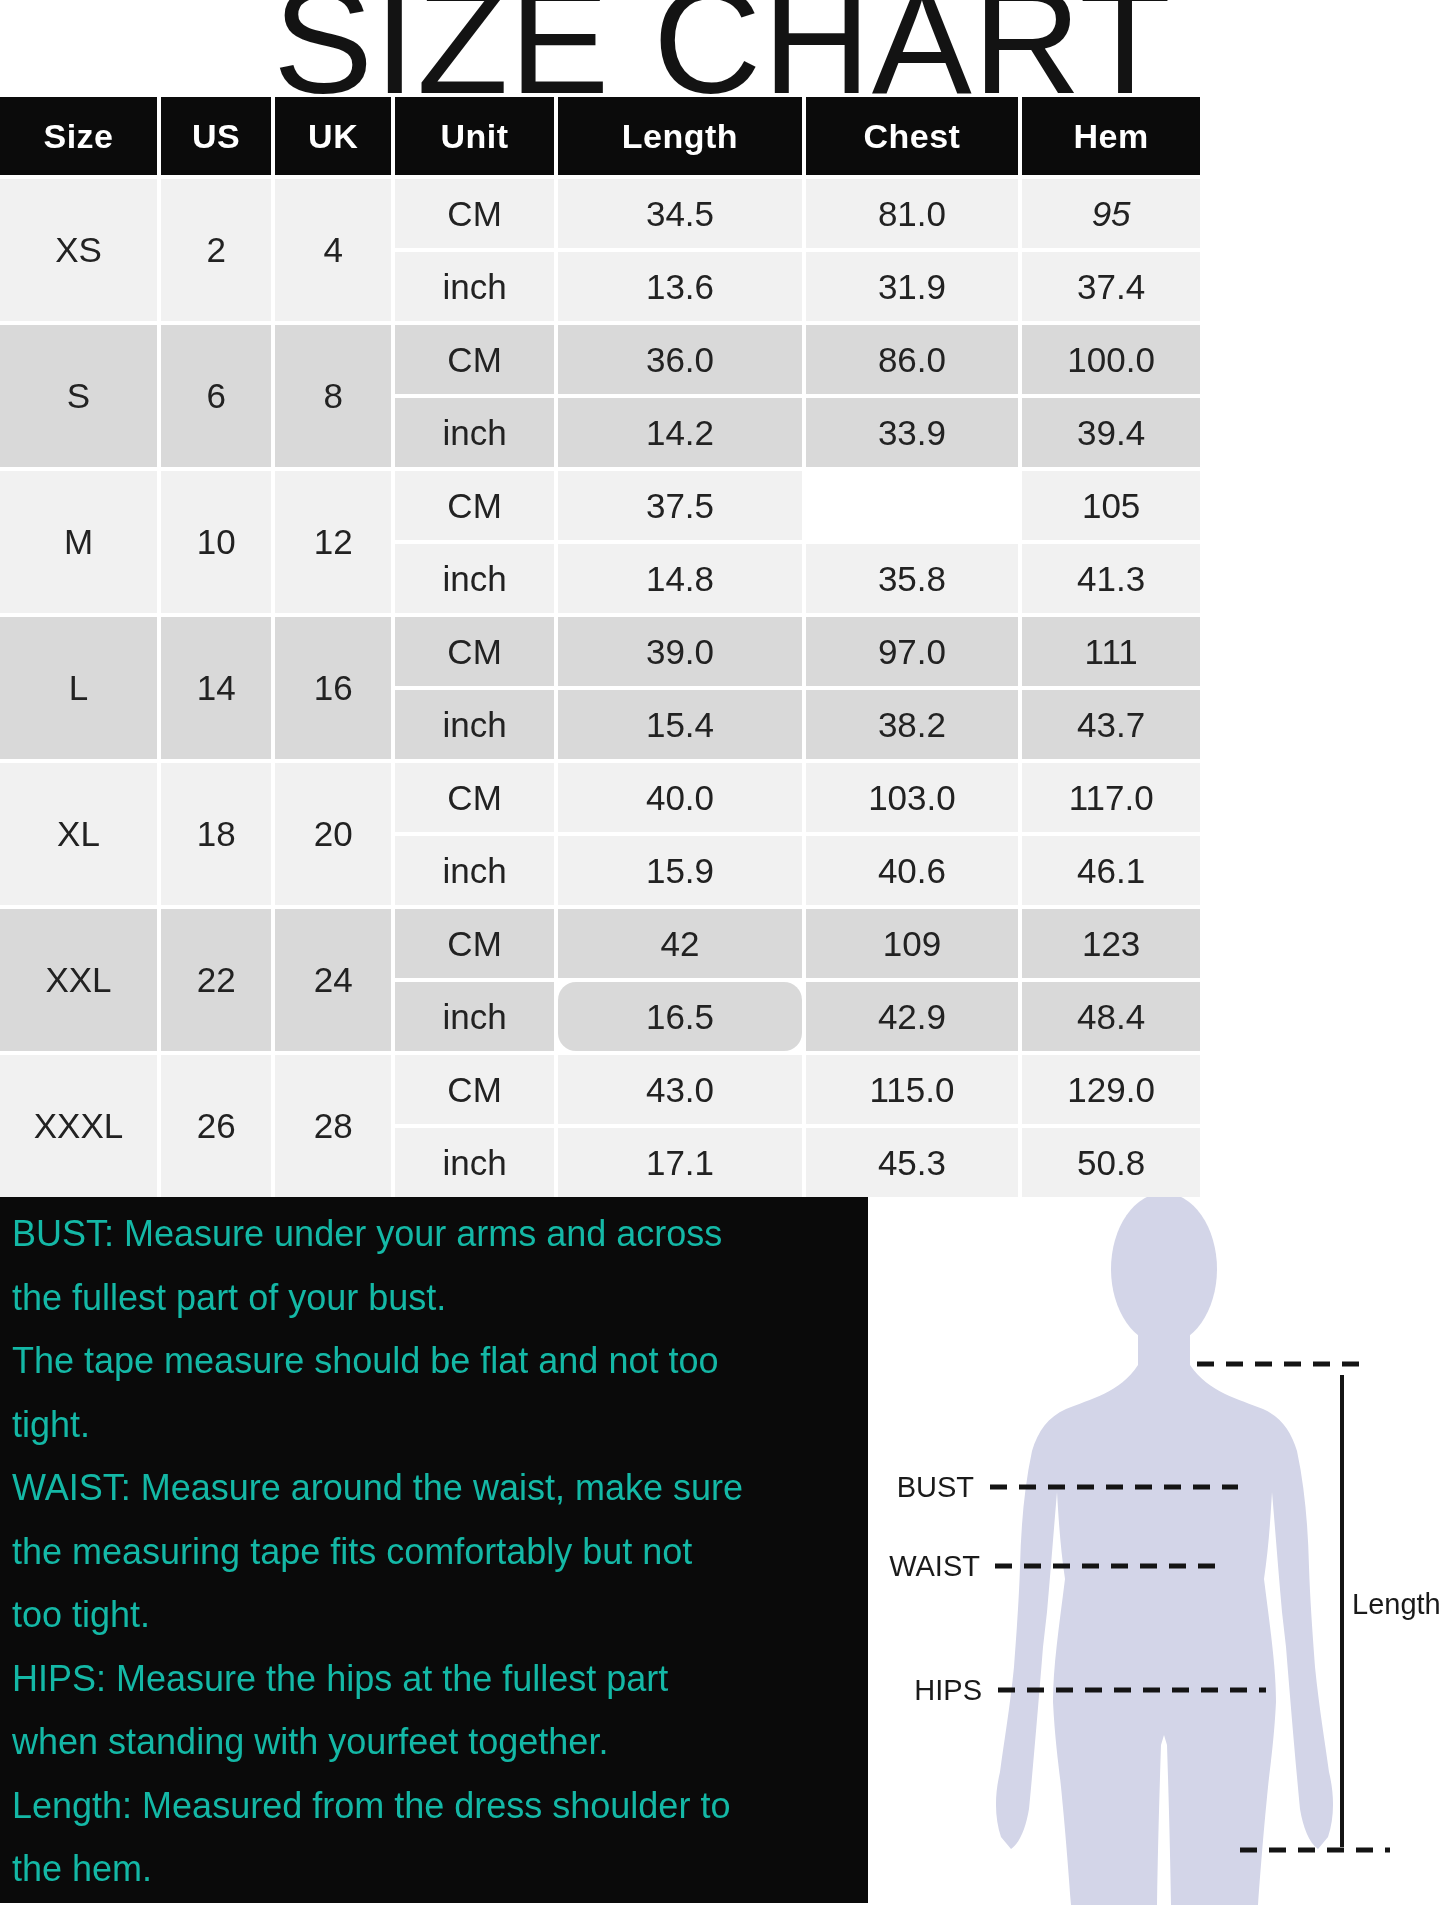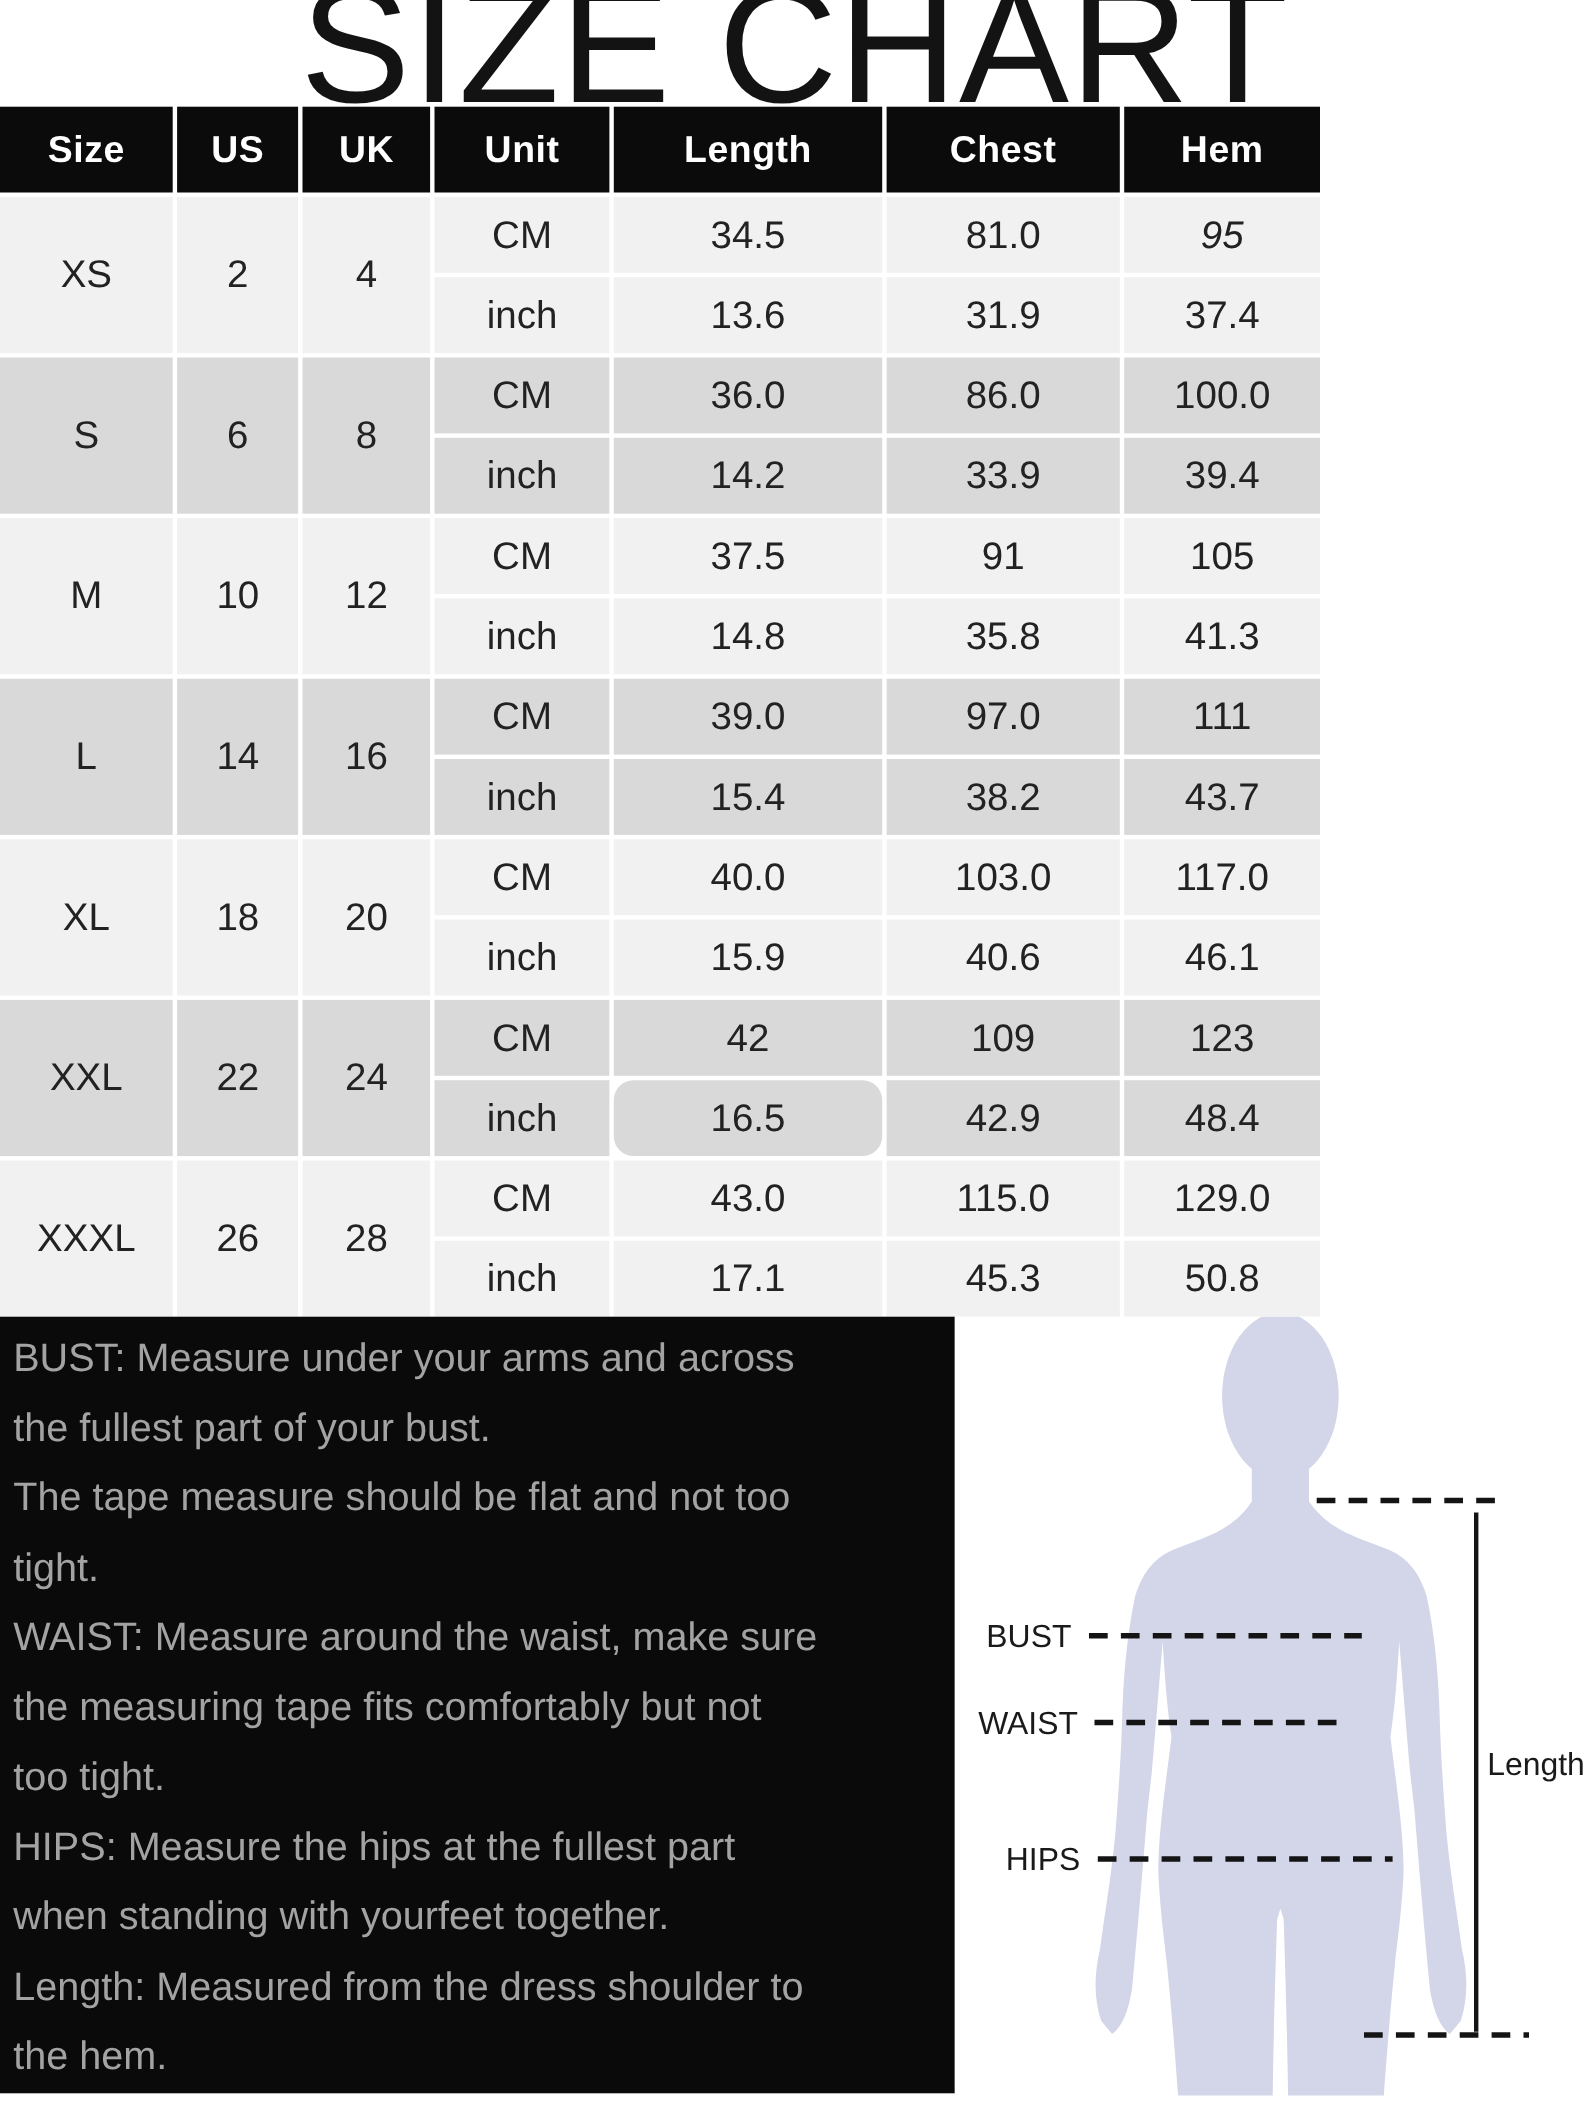--- a/index.html
+++ b/index.html
@@ -32,21 +32,21 @@
     display:flex;align-items:center;justify-content:center;
     font-size:35px;color:#222222;
   }
   .light{background:#f1f1f1;}
   .dark{background:#d9d9d9;}
 
   
   .bottom{position:relative;height:730px;width:1445px;}
   .instructions{
     position:absolute;left:0;top:0;width:868px;height:706px;
-    background:#0a0a0a;color:#a3a3a3;box-sizing:border-box;
+    background:#0a0a0a;color:#14b8a6;box-sizing:border-box;
     padding:5px 0 0 12px;
   }
   .instructions .iline{
     font-size:36px;line-height:63.5px;white-space:nowrap;
   }
   .diagram{position:absolute;left:868px;top:0;width:577px;height:730px;background:#ffffff;}
   .diagram svg{display:block;}
   .dash{stroke:#141414;stroke-width:5;stroke-dasharray:17 12;fill:none;}
   .solid{stroke:#141414;stroke-width:4;fill:none;}
   .diag-label{font-family:"Liberation Sans",sans-serif;font-size:29px;fill:#1a1a1a;font-weight:500;}
@@ -89,21 +89,20 @@
       <div class="cell dark" style="grid-area: 4 / 7;">100.0</div>
       <div class="cell dark" style="grid-area: 5 / 4;">inch</div>
       <div class="cell dark" style="grid-area: 5 / 5;">14.2</div>
       <div class="cell dark" style="grid-area: 5 / 6;">33.9</div>
       <div class="cell dark" style="grid-area: 5 / 7;">39.4</div>
       <div class="cell light" style="grid-area: 6 / 1 / span 2;">M</div>
       <div class="cell light" style="grid-area: 6 / 2 / span 2;">10</div>
       <div class="cell light" style="grid-area: 6 / 3 / span 2;">12</div>
       <div class="cell light" style="grid-area: 6 / 4;">CM</div>
       <div class="cell light" style="grid-area: 6 / 5;">37.5</div>
-      <div class="cell light" style="grid-area: 6 / 6;">91</div>
       <div class="cell light" style="grid-area: 6 / 7;">105</div>
       <div class="cell light" style="grid-area: 7 / 4;">inch</div>
       <div class="cell light" style="grid-area: 7 / 5;">14.8</div>
       <div class="cell light" style="grid-area: 7 / 6;">35.8</div>
       <div class="cell light" style="grid-area: 7 / 7;">41.3</div>
       <div class="cell dark" style="grid-area: 8 / 1 / span 2;">L</div>
       <div class="cell dark" style="grid-area: 8 / 2 / span 2;">14</div>
       <div class="cell dark" style="grid-area: 8 / 3 / span 2;">16</div>
       <div class="cell dark" style="grid-area: 8 / 4;">CM</div>
       <div class="cell dark" style="grid-area: 8 / 5;">39.0</div>

